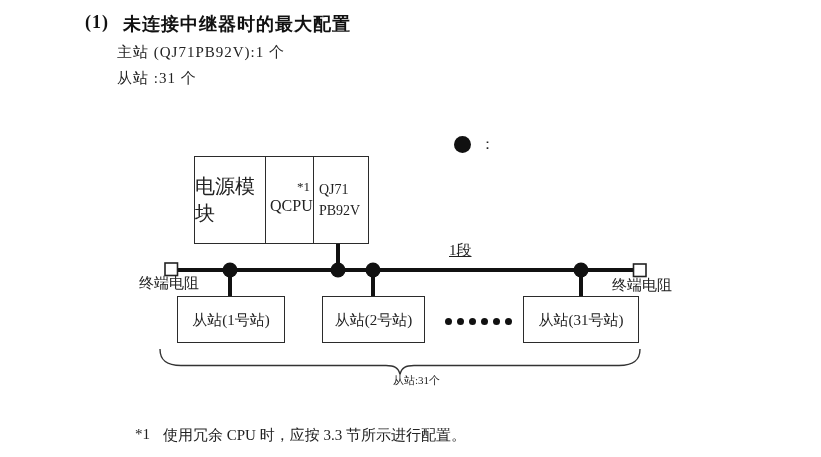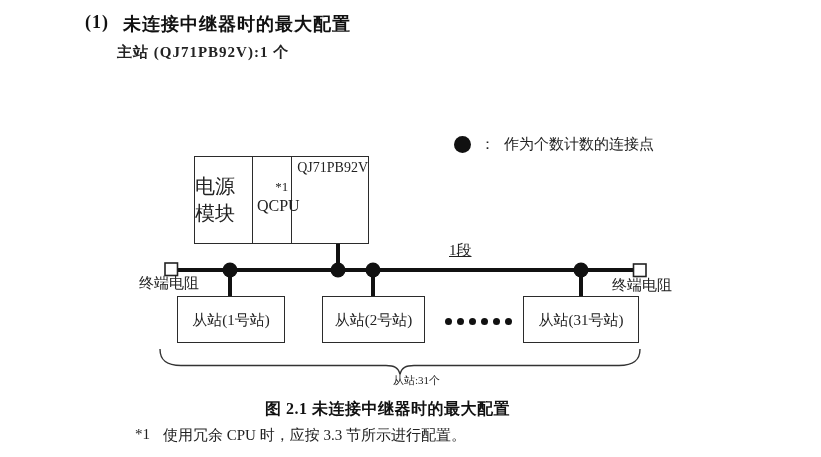--- a/index.html
+++ b/index.html
@@ -12,32 +12,32 @@
     overflow:hidden;
   }
   .abs{position:absolute;}
   
   .heading{
     left:85px;top:12px;
     display:flex;gap:14px;
     font-size:18px;font-weight:bold;color:#111;
     letter-spacing:1px;
   }
-  .subline{left:117px;font-size:15px;color:#222;letter-spacing:1px;font-weight:bold;}
+  .subline{left:117px;font-size:15px;color:#222;letter-spacing:1px;}
   
   .master-label{left:196px;top:133px;font-size:15px;color:#222;}
   .master-box{
     left:194px;top:156px;width:175px;height:88px;
     border:1.6px solid #2b2b2b;box-sizing:border-box;
     display:flex;
   }
   .cell{box-sizing:border-box;position:relative;font-size:14px;color:#222;}
   .cell-power{width:70px;display:flex;align-items:center;justify-content:center;font-size:20px;}
   .cell-qcpu{width:49px;border-left:1.4px solid #2b2b2b;border-right:1.4px solid #2b2b2b;}
-  .cell-pb{flex:1;display:flex;flex-direction:row;justify-content:center;padding-left:5px;line-height:21px;font-size:14px;}
+  .cell-pb{flex:1;display:flex;flex-direction:column;justify-content:center;padding-left:5px;line-height:21px;font-size:14px;}
   .qcpu-note{position:absolute;top:22px;right:3px;font-size:13px;}
   .qcpu-text{position:absolute;top:40px;left:4px;font-size:16px;}
   
   .legend{left:454px;top:135px;display:flex;align-items:center;gap:9px;font-size:15px;color:#222;}
   .legend-dot{width:17px;height:17px;border-radius:50%;background:#111;}
   
   .seg-label{left:449px;top:241px;font-size:15px;color:#222;text-decoration:underline;}
   .term-left{left:139px;top:274px;font-size:15px;color:#222;}
   .term-right{left:612px;top:276px;font-size:15px;color:#222;}
   
@@ -61,20 +61,21 @@
 </head>
 <body>
 
 <div class="page">
 
   <div class="abs heading">
     <span>(1)</span>
     <span>未连接中继器时的最大配置</span>
   </div>
   <div class="abs subline" style="top:43px;">主站 (QJ71PB92V):1 个</div>
+  <div class="abs subline" style="top:69px;">从站 :31 个</div>
 
   <svg width="821" height="457" viewBox="0 0 821 457" aria-hidden="true">
 
     <line x1="177" y1="270" x2="636" y2="270" stroke="#111" stroke-width="4"></line>
 
     <line x1="338" y1="243" x2="338" y2="270" stroke="#111" stroke-width="4"></line>
     <line x1="230" y1="270" x2="230" y2="297" stroke="#111" stroke-width="4"></line>
     <line x1="373" y1="270" x2="373" y2="297" stroke="#111" stroke-width="4"></line>
     <line x1="581" y1="270" x2="581" y2="297" stroke="#111" stroke-width="4"></line>
 
@@ -97,21 +98,20 @@
     </div>
     <div class="cell cell-pb">
       <span>QJ71</span>
       <span>PB92V</span>
     </div>
   </div>
 
   <div class="abs legend">
     <span class="legend-dot"></span>
     <span>：</span>
-    <span>作为个数计数的连接点</span>
   </div>
 
   <div class="abs seg-label">1段</div>
   <div class="abs term-left">终端电阻</div>
   <div class="abs term-right">终端电阻</div>
 
   <div class="abs slave-box slave-1">
     <span>从站</span>
     <span>(1号站)</span>
   </div>
@@ -126,19 +126,18 @@
       <span></span>
       <span></span>
       <span></span>
   </div>
   <div class="abs slave-box slave-31">
     <span>从站</span>
     <span>(31号站)</span>
   </div>
 
   <div class="abs brace-label">从站:31个</div>
-  <div class="abs caption">图 2.1 未连接中继器时的最大配置</div>
   <div class="abs footnote">
     <span>*1</span>
     <span>使用冗余 CPU 时，应按 3.3 节所示进行配置。</span>
   </div>
 
 </div>
 
 </body></html>

